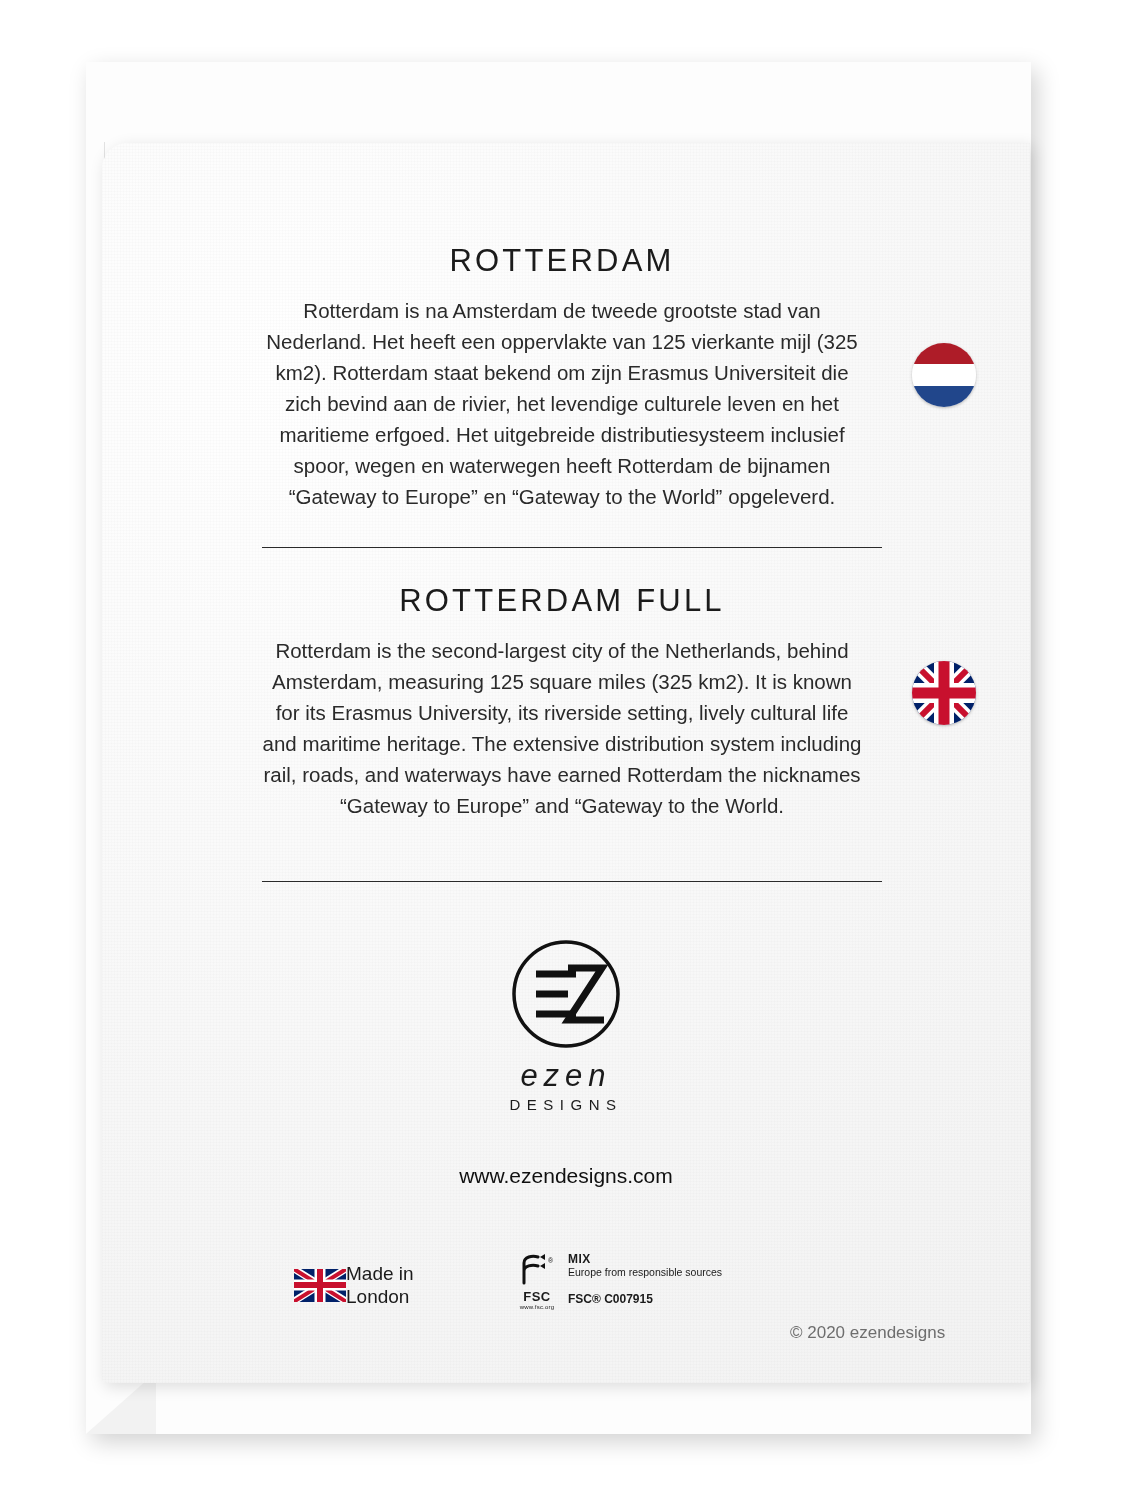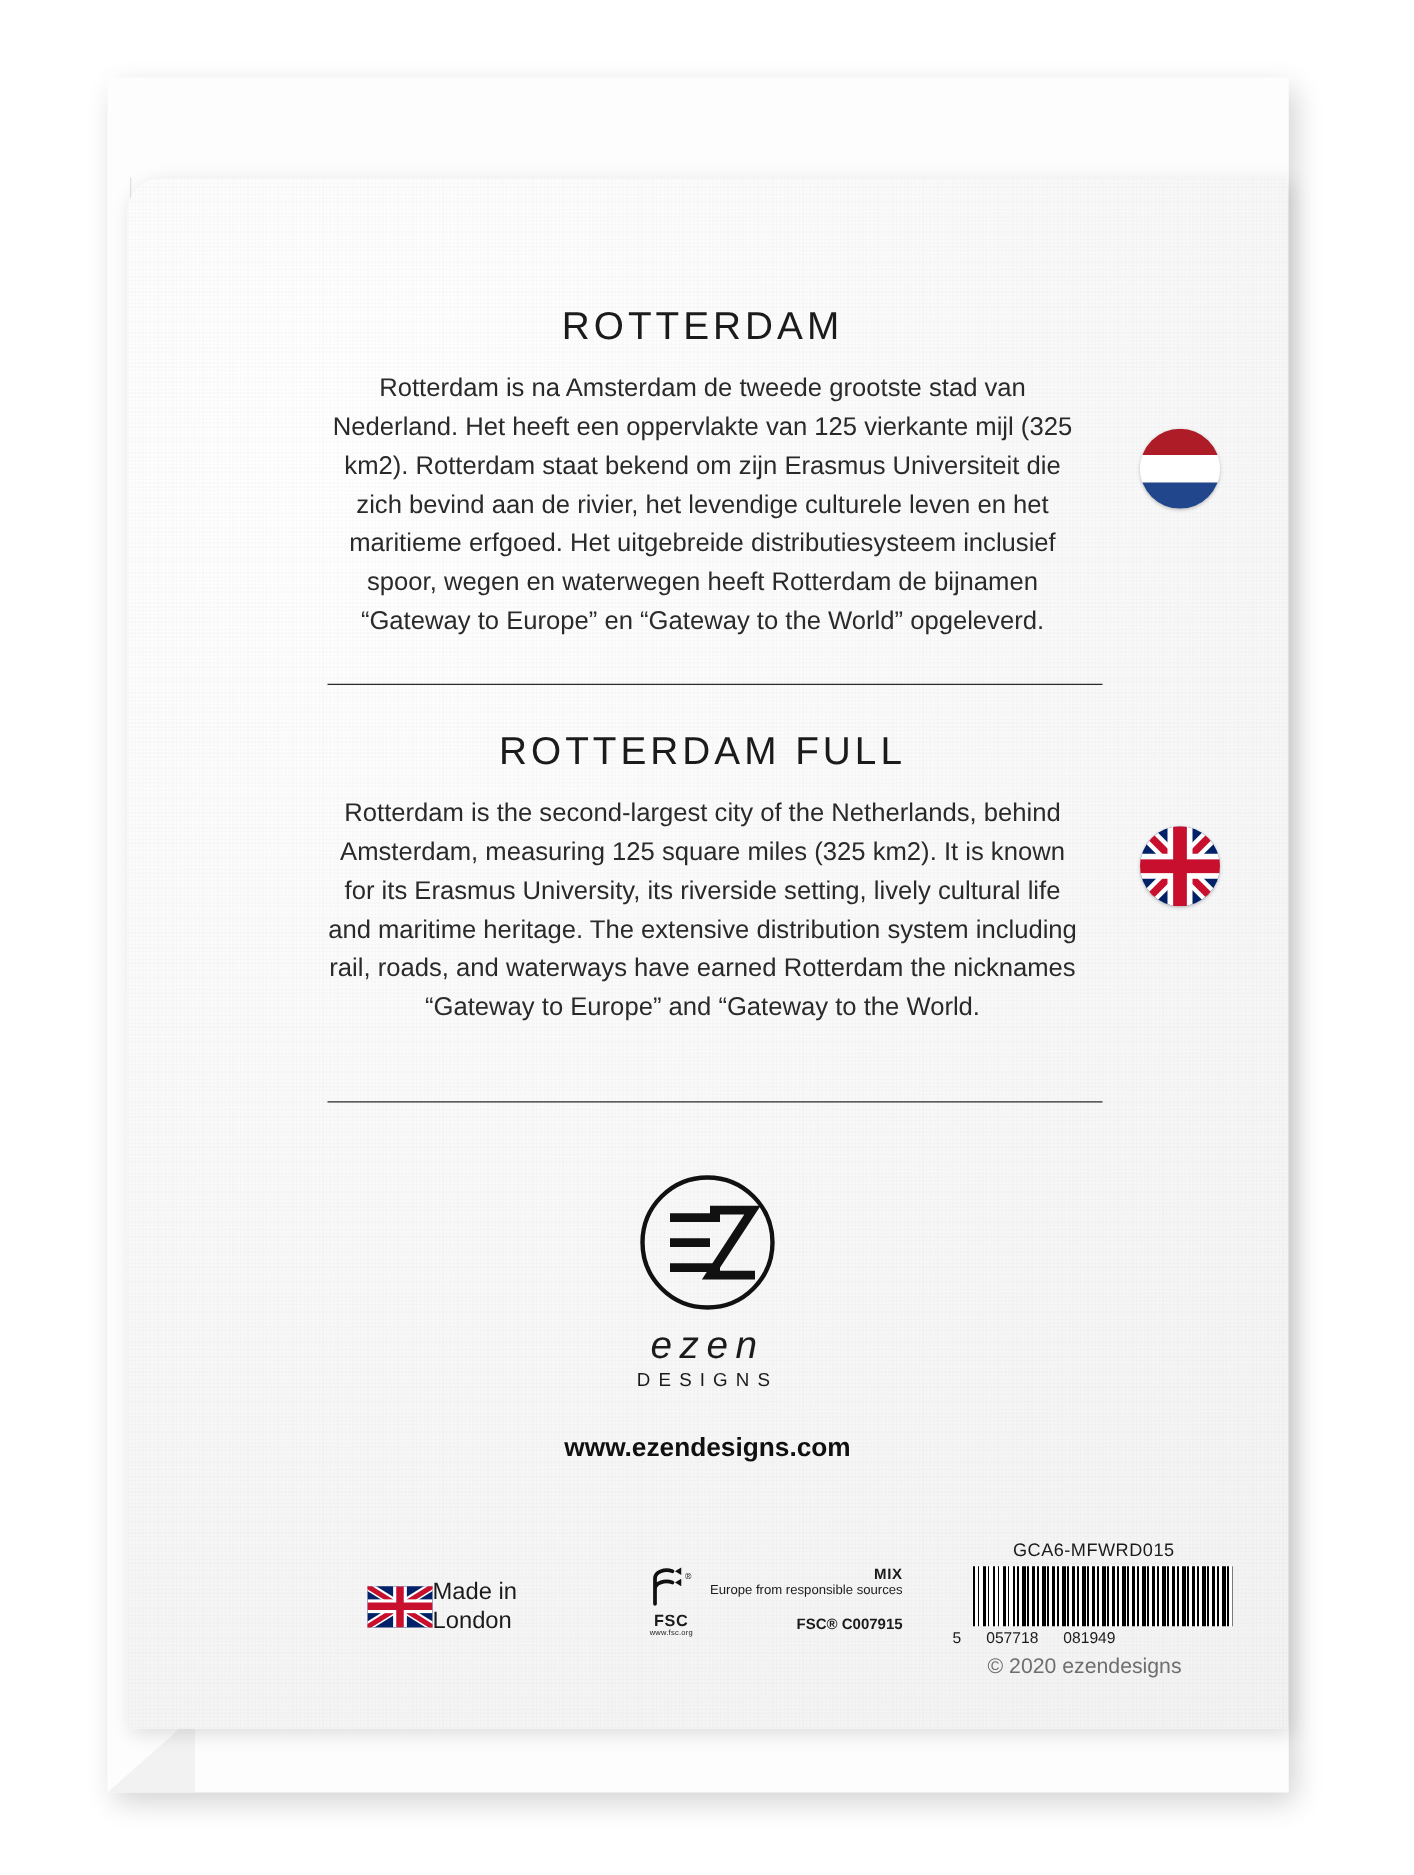--- a/index.html
+++ b/index.html
@@ -176,22 +176,22 @@
   }
   .brand-sub {
     font-size: 15px;
     letter-spacing: 6.5px;
     color: #1b1b1b;
     margin-top: 2px;
   }
   .website {
     font-size: 21px;
     color: #101010;
-    margin-top: 34px;
-    font-weight: 700;
+    margin-top: 51px;
+    font-weight: 400;
   }
 
   
   .made-in {
     position: absolute;
     left: 192px;
     top: 1119px;
     display: flex;
     align-items: center;
   }
@@ -223,21 +223,21 @@
   }
   .fsc-logo .fsc-url {
     font-size: 6px;
     color: #1b1b1b;
     letter-spacing: .2px;
   }
   .fsc-text {
     font-size: 10.5px;
     line-height: 13px;
     color: #1b1b1b;
-    text-align: right;
+    text-align: left;
     padding-top: 2px;
   }
   .fsc-text .mix { font-weight: 700; font-size: 12px; letter-spacing: .5px; }
   .fsc-text .code { font-weight: 700; font-size: 12px; margin-top: 14px; }
 
   .barcode-area {
     position: absolute;
     left: 658px;
     top: 1090px;
     width: 230px;
@@ -359,26 +359,17 @@
         <div class="fsc-abbr">FSC</div>
         <div class="fsc-url">www.fsc.org</div>
       </div>
       <div class="fsc-text">
         <div class="mix">MIX</div>
         <div>Europe from responsible sources</div>
         <div class="code">FSC® C007915</div>
       </div>
     </div>
 
-    <div class="barcode-area">
-      <div class="barcode-sku">GCA6-MFWRD015</div>
-      <div class="barcode-bars"></div>
-      <div class="barcode-digits">
-        <span>5</span>
-        <span>057718</span>
-        <span>081949</span>
-      </div>
-    </div>
 
     <div class="copyright">© 2020 ezendesigns</div>
 
   </div>
 </div>
 
 </body></html>

